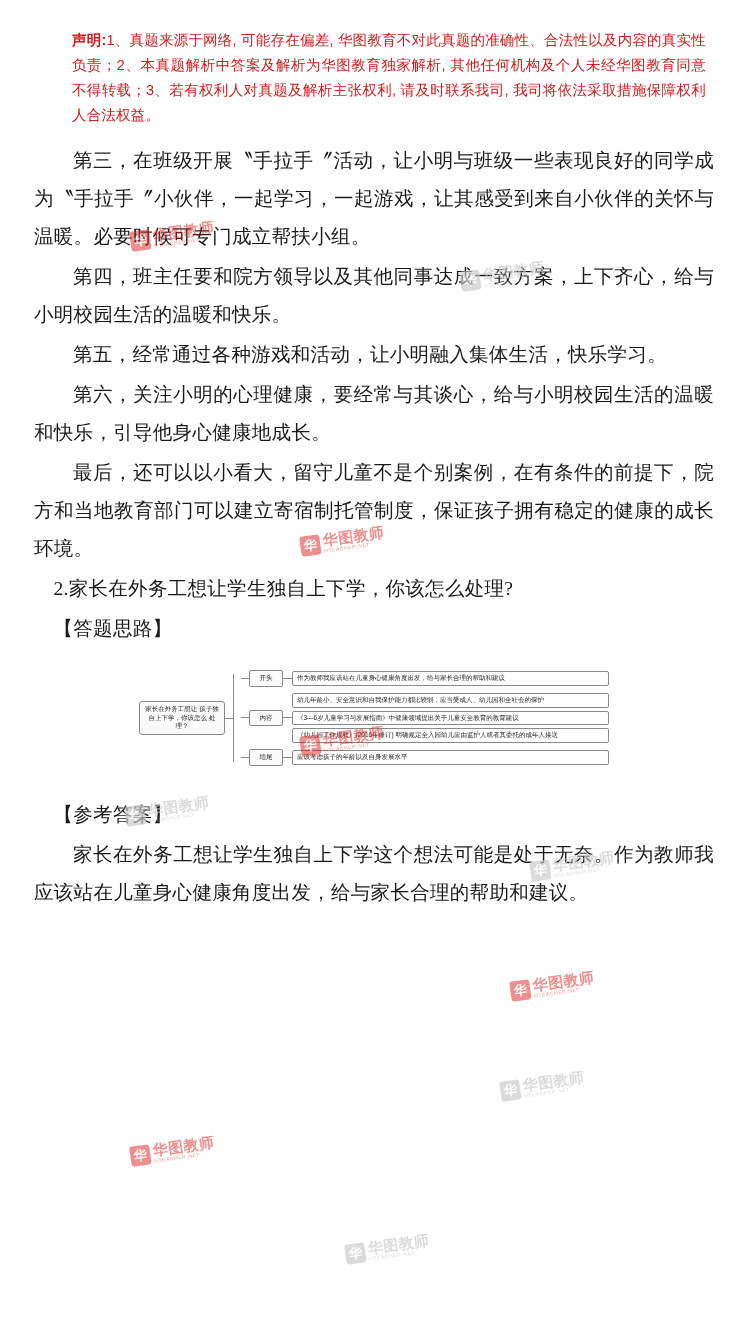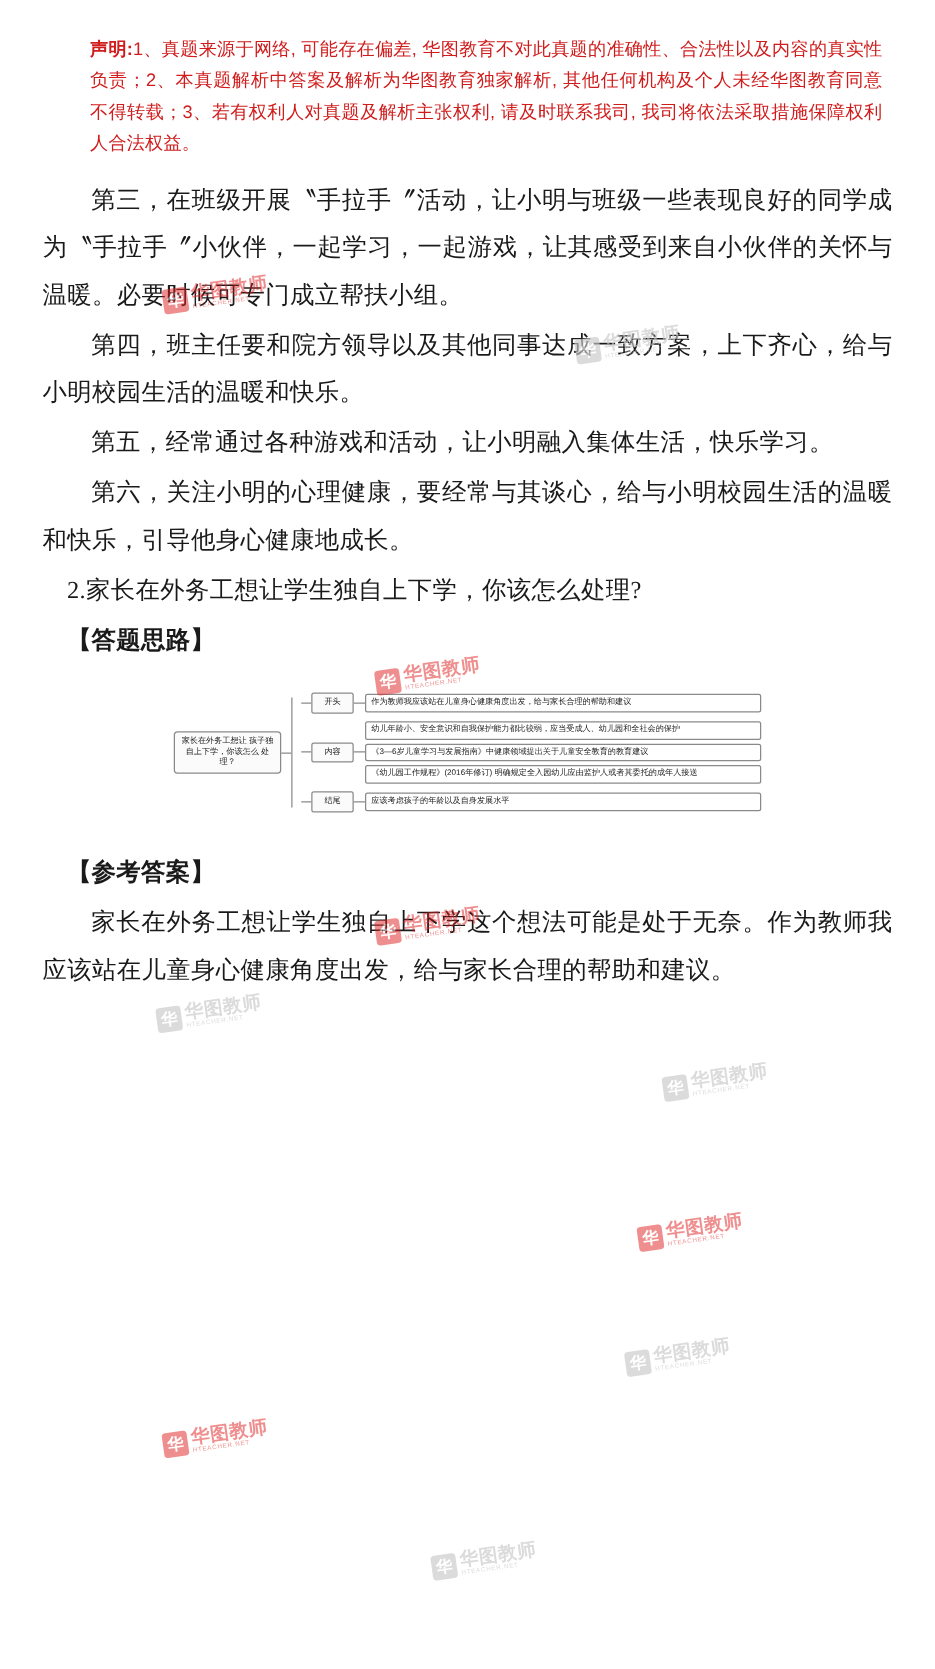--- a/index.html
+++ b/index.html
@@ -48,21 +48,21 @@
     text-justify: inter-ideograph;
     letter-spacing: 0.3px;
   }
   .indent {
     text-indent: 2em;
   }
   .indent-small {
     text-indent: 1em;
   }
   .bracket-head {
-    font-weight: bold;
+    font-weight: normal;
     font-size: 19.5px;
     line-height: 1.9;
     margin: 4px 0 2px 0;
     text-indent: 1em;
   }
 
   
   .figure {
     margin: 10px 0 18px 0;
     display: flex;
@@ -207,20 +207,21 @@
 
   <div class="disclaimer">
     <b>声明:</b><span>1、真题来源于网络, 可能存在偏差, 华图教育不对此真题的准确性、合法性以及内容的真实性负责；2、本真题解析中答案及解析为华图教育独家解析, 其他任何机构及个人未经华图教育同意不得转载；3、若有权利人对真题及解析主张权利, 请及时联系我司, 我司将依法采取措施保障权利人合法权益。</span>
   </div>
 
   <div class="body-text">
     <p class="indent">第三，在班级开展〝手拉手〞活动，让小明与班级一些表现良好的同学成为〝手拉手〞小伙伴，一起学习，一起游戏，让其感受到来自小伙伴的关怀与温暖。必要时候可专门成立帮扶小组。</p>
     <p class="indent">第四，班主任要和院方领导以及其他同事达成一致方案，上下齐心，给与小明校园生活的温暖和快乐。</p>
     <p class="indent">第五，经常通过各种游戏和活动，让小明融入集体生活，快乐学习。</p>
     <p class="indent">第六，关注小明的心理健康，要经常与其谈心，给与小明校园生活的温暖和快乐，引导他身心健康地成长。</p>
+    <p class="indent">最后，还可以以小看大，留守儿童不是个别案例，在有条件的前提下，院方和当地教育部门可以建立寄宿制托管制度，保证孩子拥有稳定的健康的成长环境。</p>
 
     <p class="indent-small">2.家长在外务工想让学生独自上下学，你该怎么处理?</p>
     <p class="bracket-head">【答题思路】</p>
   </div>
 
   <div class="figure">
     <div class="mindmap">
       <div class="mm-root">家长在外务工想让
 孩子独自上下学，你该怎么
 处理？</div>

